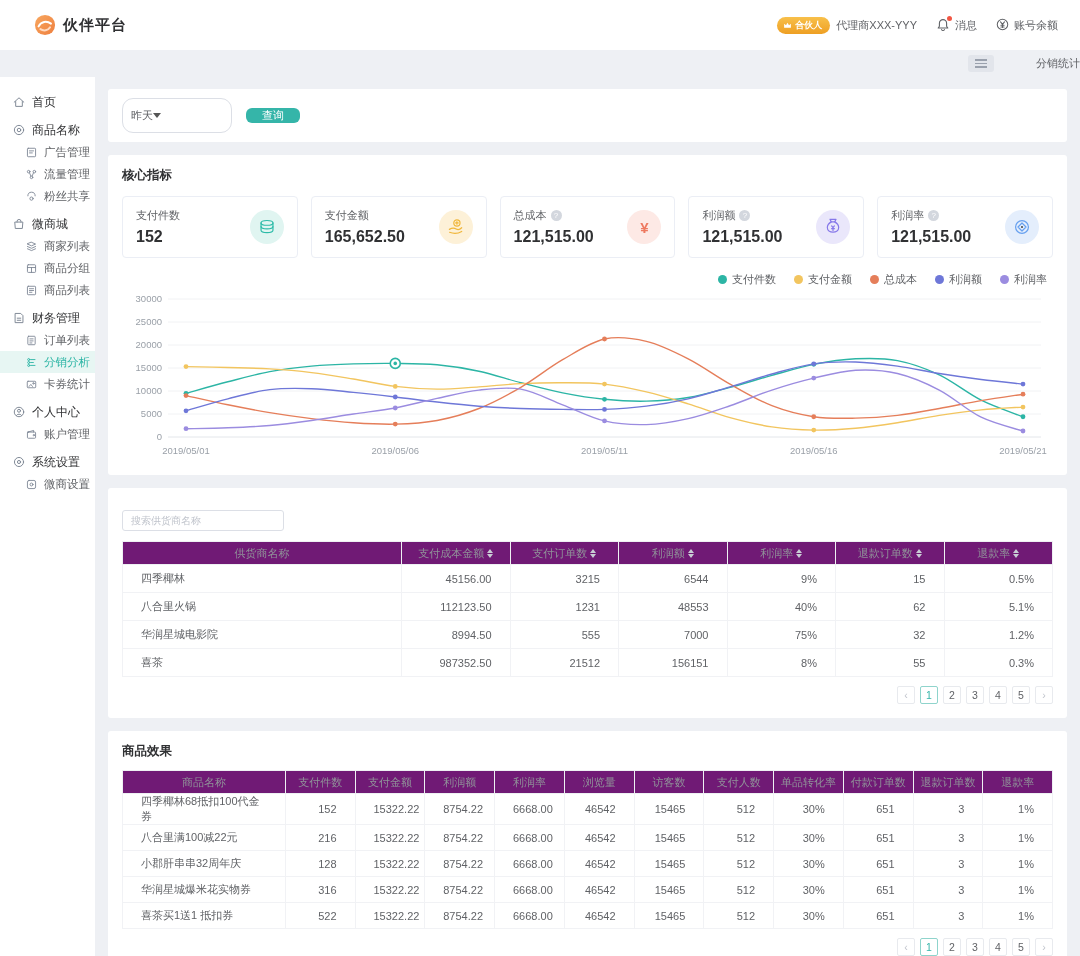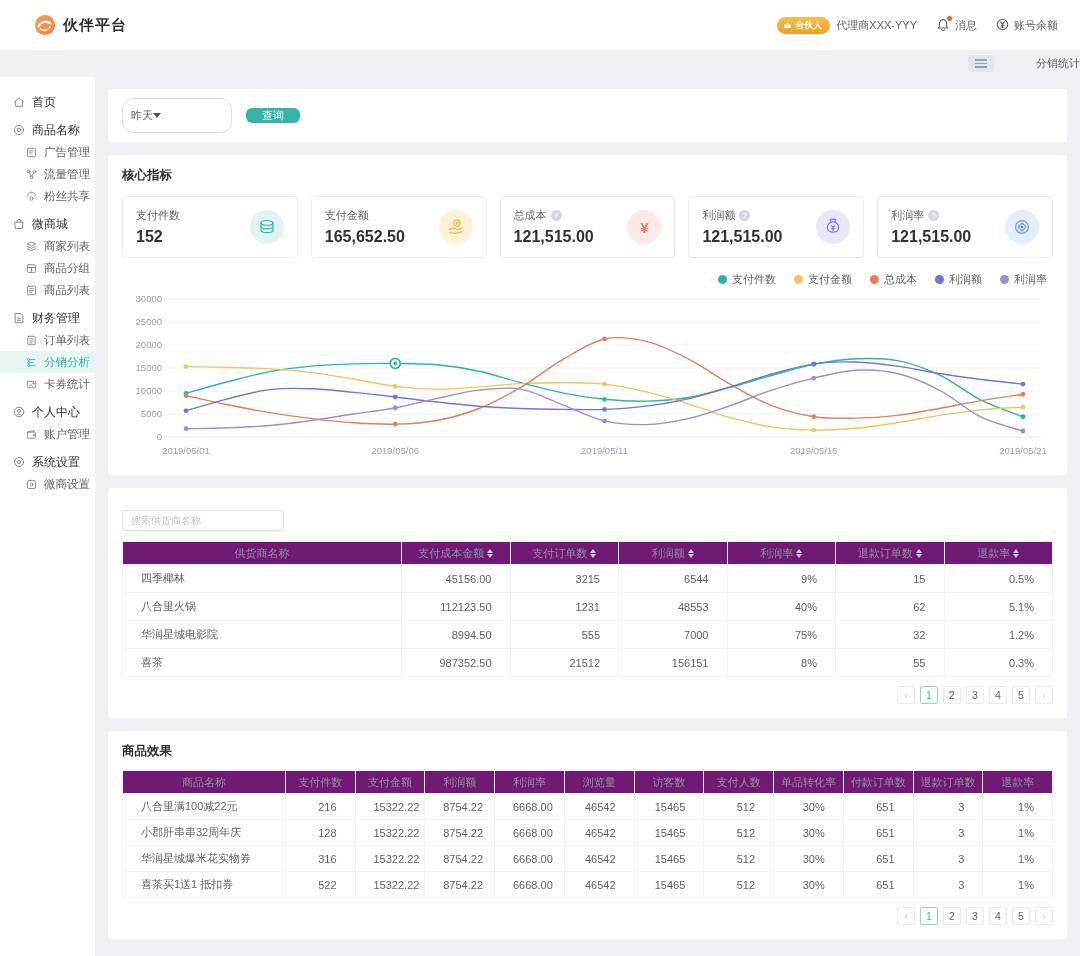--- a/index.html
+++ b/index.html
@@ -612,20 +612,34 @@
               <th><span>访客数</span></th>
               <th><span>支付人数</span></th>
               <th><span>单品转化率</span></th>
               <th><span>付款订单数</span></th>
               <th><span>退款订单数</span></th>
               <th><span>退款率</span></th>
             </tr>
           </thead>
           <tbody>
             <tr>
+              <td class="name-cell">四季椰林68抵扣100代金券</td>
+              <td>152</td>
+              <td>15322.22</td>
+              <td>8754.22</td>
+              <td>6668.00</td>
+              <td>46542</td>
+              <td>15465</td>
+              <td>512</td>
+              <td>30%</td>
+              <td>651</td>
+              <td>3</td>
+              <td>1%</td>
+            </tr>
+            <tr>
               <td class="name-cell">八合里满100减22元</td>
               <td>216</td>
               <td>15322.22</td>
               <td>8754.22</td>
               <td>6668.00</td>
               <td>46542</td>
               <td>15465</td>
               <td>512</td>
               <td>30%</td>
               <td>651</td>

